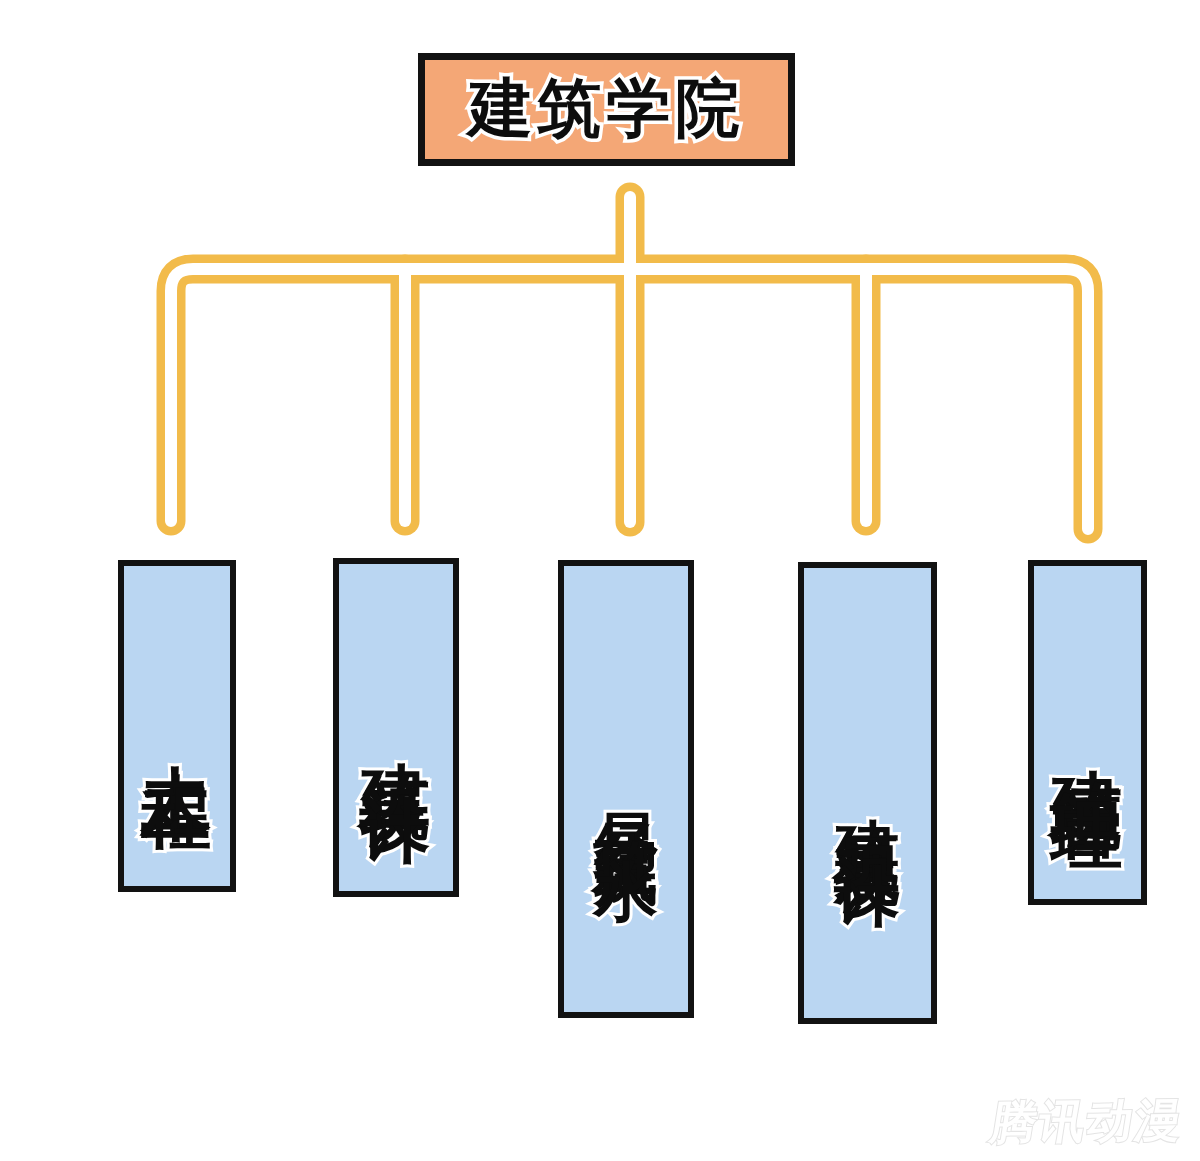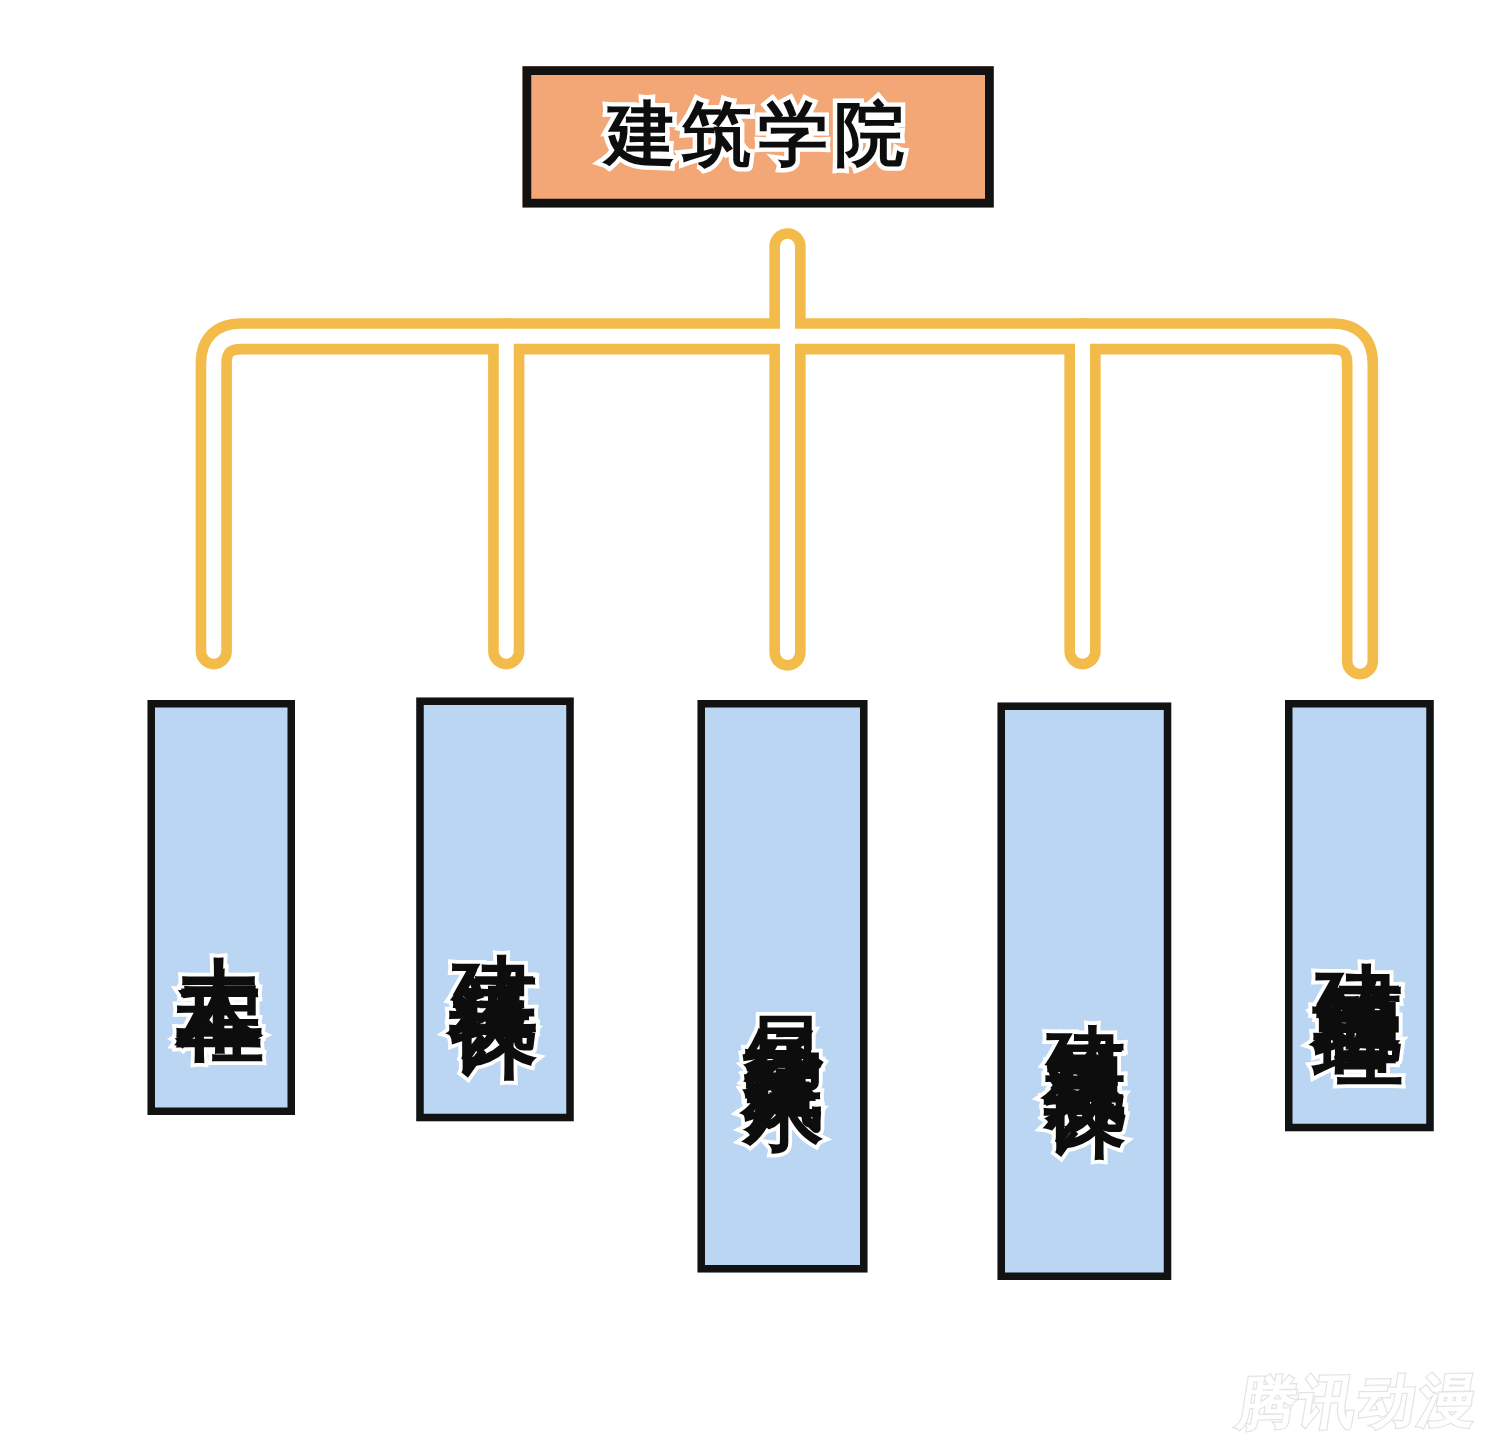--- a/index.html
+++ b/index.html
@@ -51,21 +51,21 @@
   }
   .root-node {
     left: 418px;
     top: 53px;
     width: 377px;
     height: 113px;
     border-width: 7px;
     background: var(--root-fill, #F4A776);
   }
   .root-node .label {
-    font-size: 56px;
+    font-size: 64px;
     font-weight: 900;
     letter-spacing: 5px;
     color: var(--text-black, #0d0d0d);
     -webkit-text-stroke: 7px var(--text-outline, #ffffff);
     paint-order: stroke fill;
     white-space: nowrap;
     line-height: 1;
     transform: translateY(-2px);
   }
   .dept-node .label {

